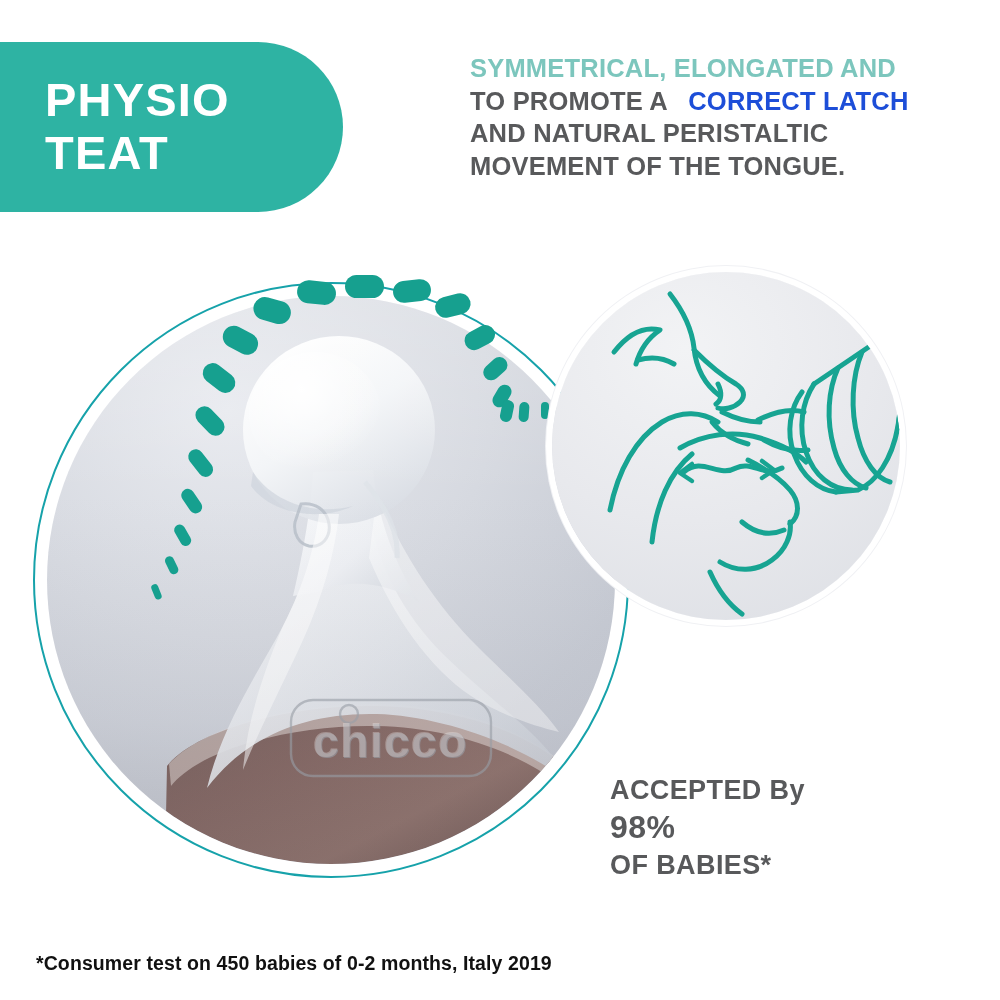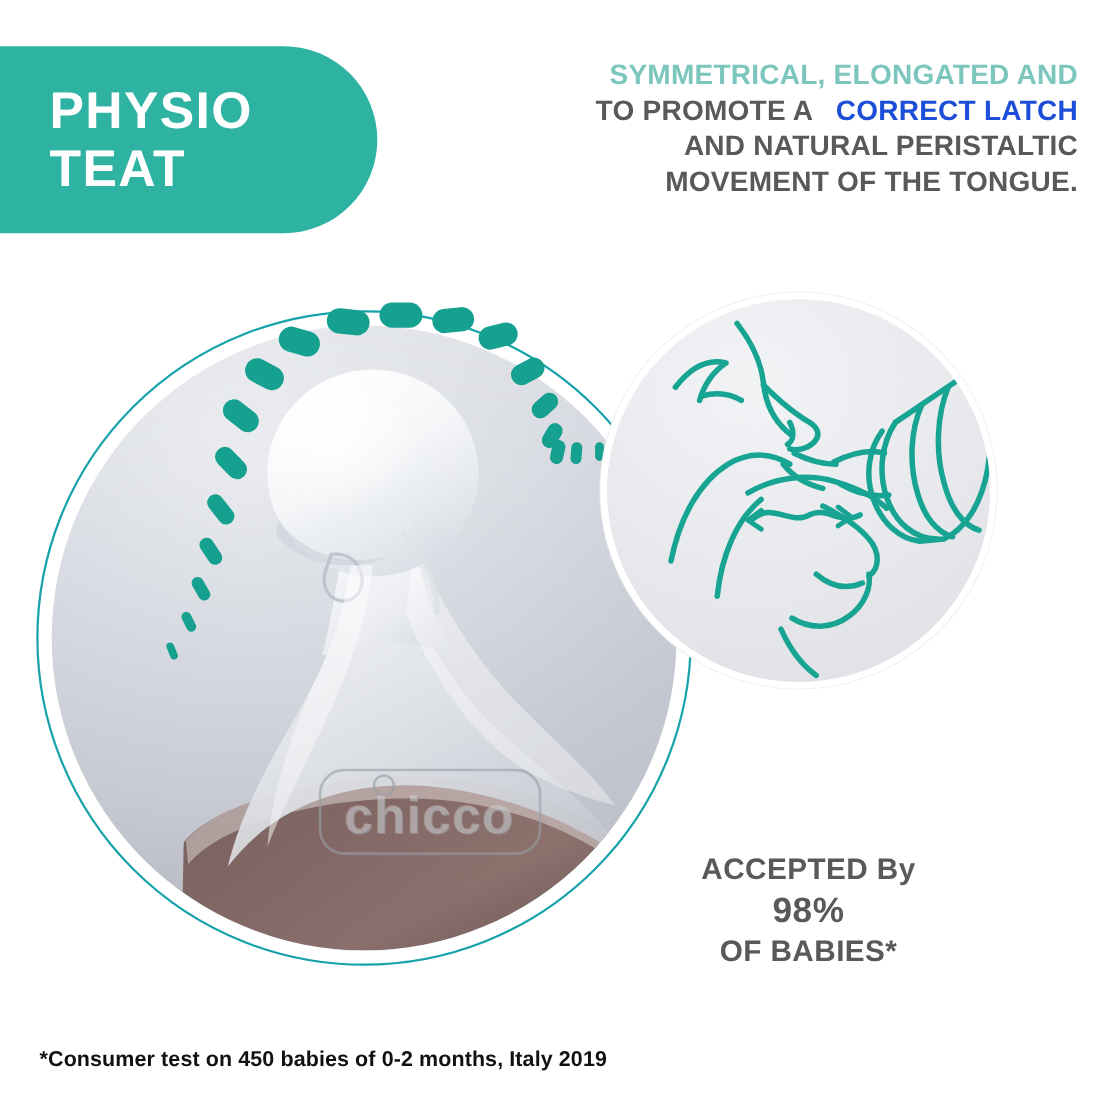--- a/index.html
+++ b/index.html
@@ -23,21 +23,21 @@
   }
   .badge-line {
     color:#ffffff; font-weight:bold;
     font-size:47px; line-height:1.12;
     letter-spacing:1.2px;
   }
 
   
   .headline {
     position:absolute; left:470px; top:52px;
-    width:510px; text-align:right;
+    width:510px; text-align:left;
     font-weight:bold; font-size:25.5px;
     line-height:1.28; letter-spacing:0.2px;
   }
   .hl-teal { color:#7CC6BD; display:block; }
   .hl-dark { color:#58595B; display:block; }
   .hl-dark .accent { color:#1d4ed8;margin-left:14px; }
 
   
   .main-circle-wrap {
     position:absolute; left:33px; top:282px;
@@ -76,21 +76,21 @@
     border-radius:50%;
     background:
       radial-gradient(ellipse 120% 110% at 38% 22%, #f2f3f5 0%, #e8e9ed 45%, #dfe1e6 78%, #d9dbe1 100%);
     box-shadow:0 0 0 6px #ffffff, 0 0 0 7px #f0f1f4;
     overflow:hidden;
   }
 
   
   .stats {
     position:absolute; left:610px; top:775px;
-    width:250px; text-align:center; color:#58595B;
+    width:250px; text-align:left; color:#58595B;
   }
   .stat-top { font-size:27px; font-weight:bold; letter-spacing:.4px; }
   .stat-big { font-size:32px; font-weight:bold; margin:3px 0 4px; letter-spacing:.5px; }
   .stat-bot { font-size:27px; font-weight:bold; letter-spacing:.4px; }
 
   
   .footnote {
     position:absolute; left:36px; top:952px;
     font-size:19.5px; font-weight:bold;
     color:#111111; letter-spacing:.1px;

